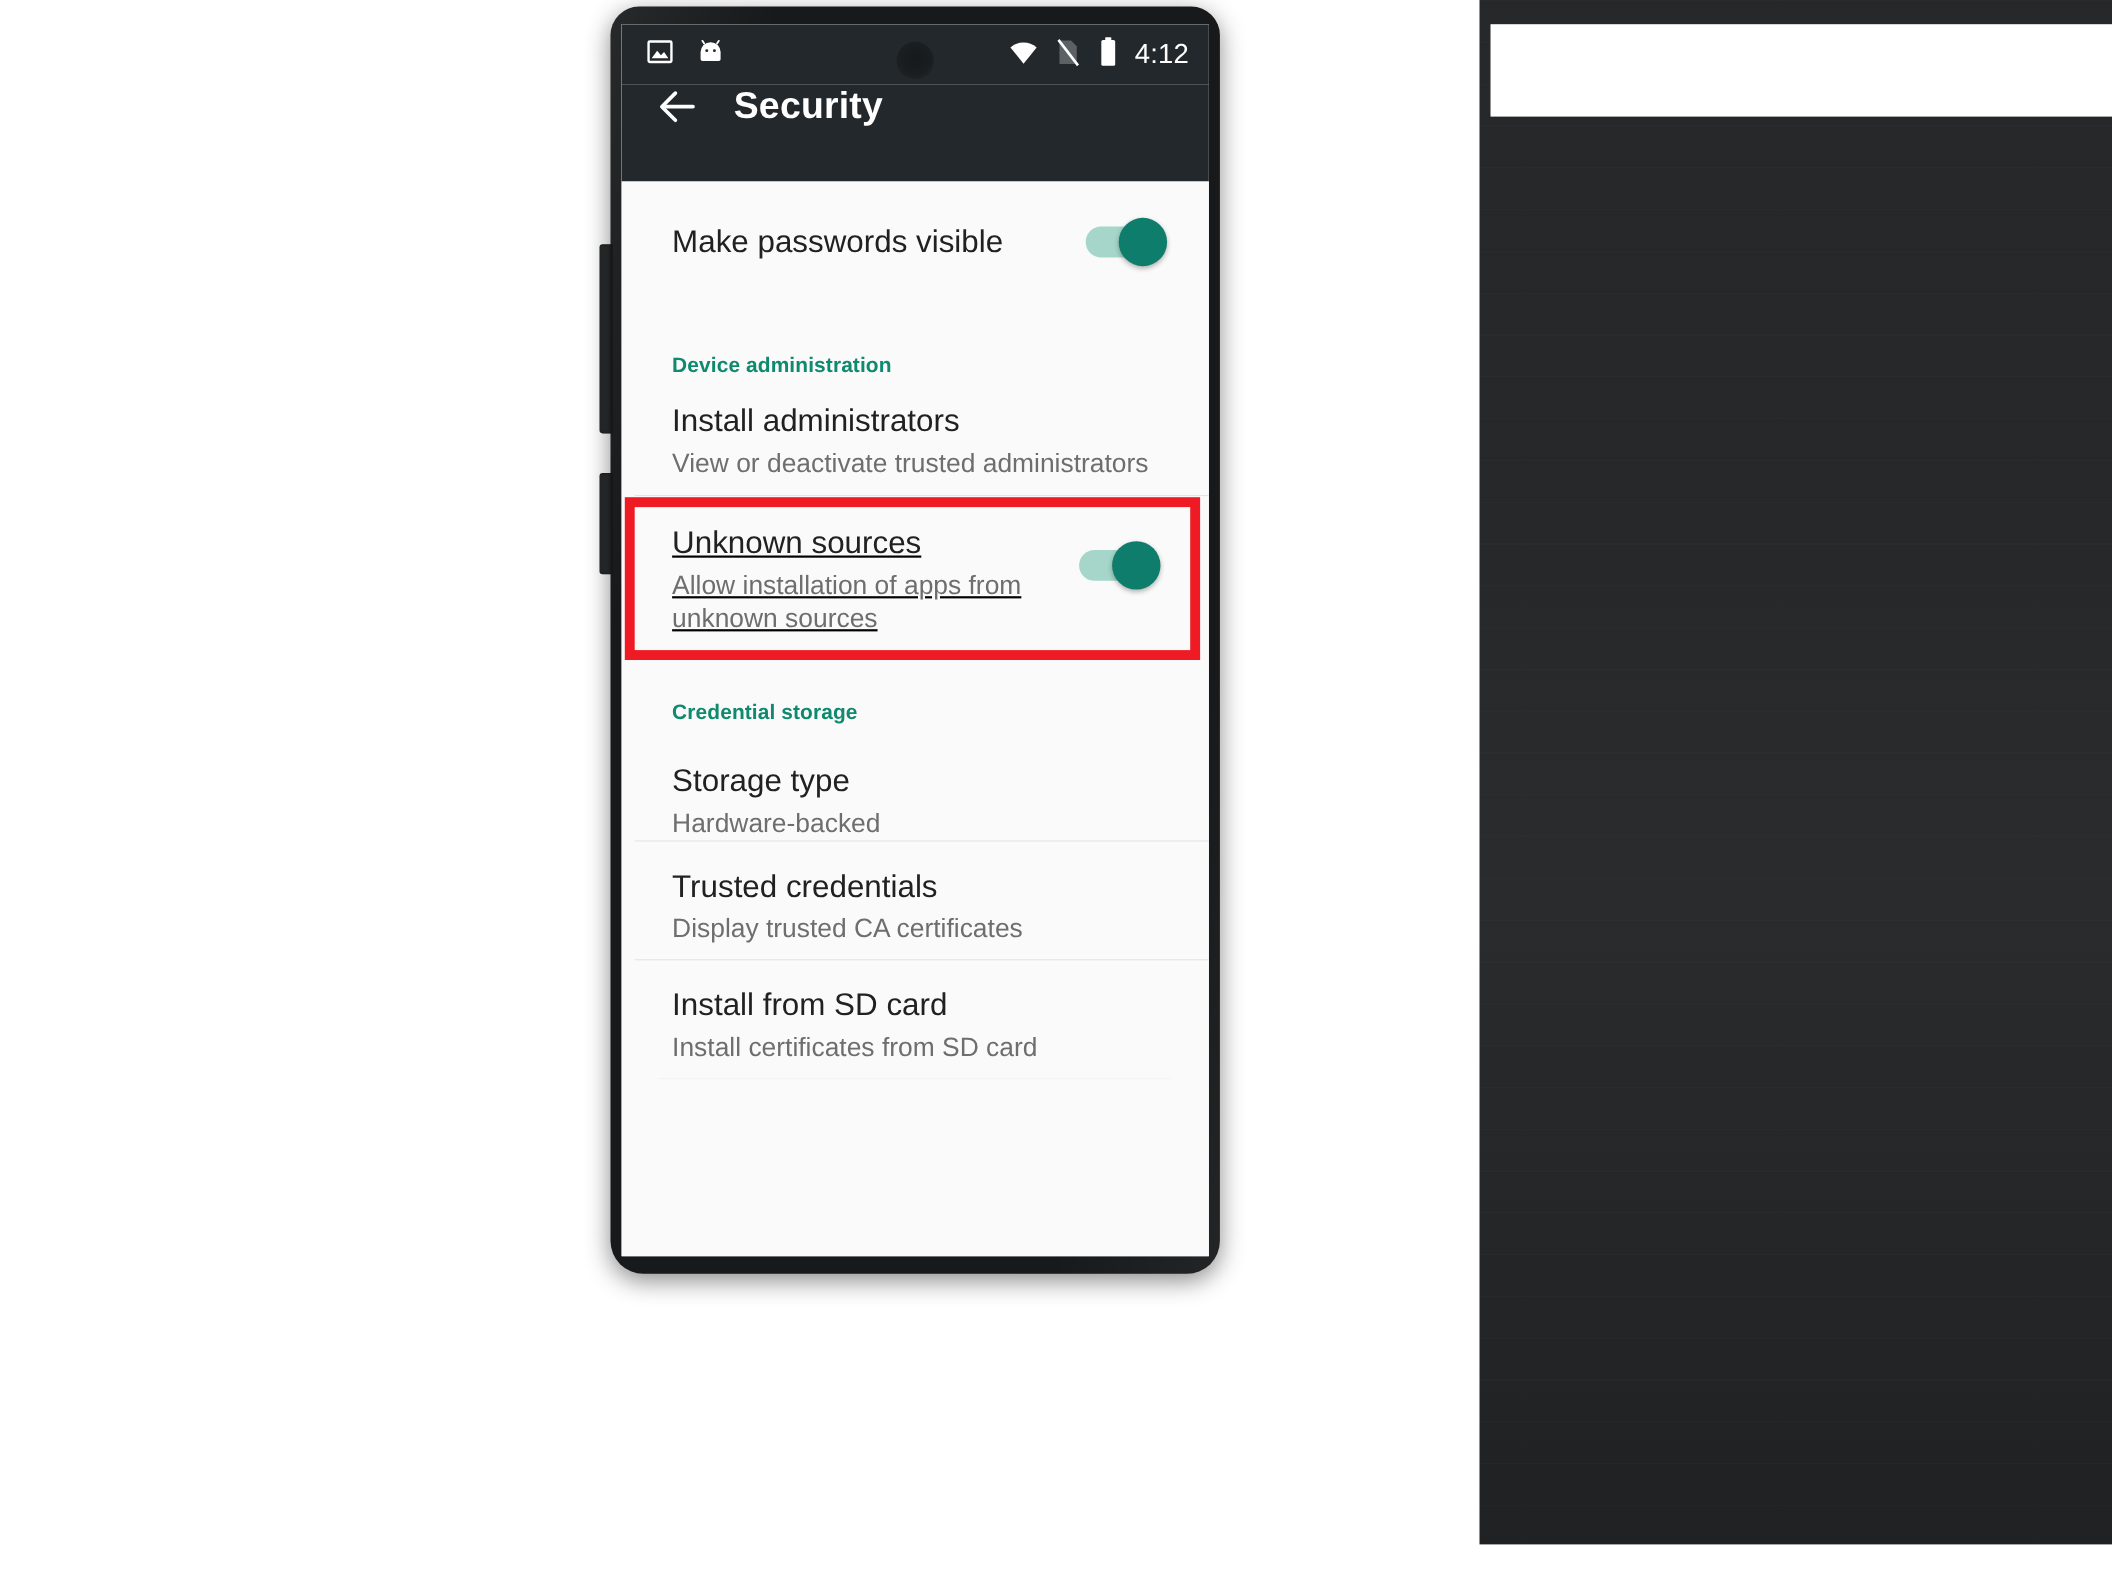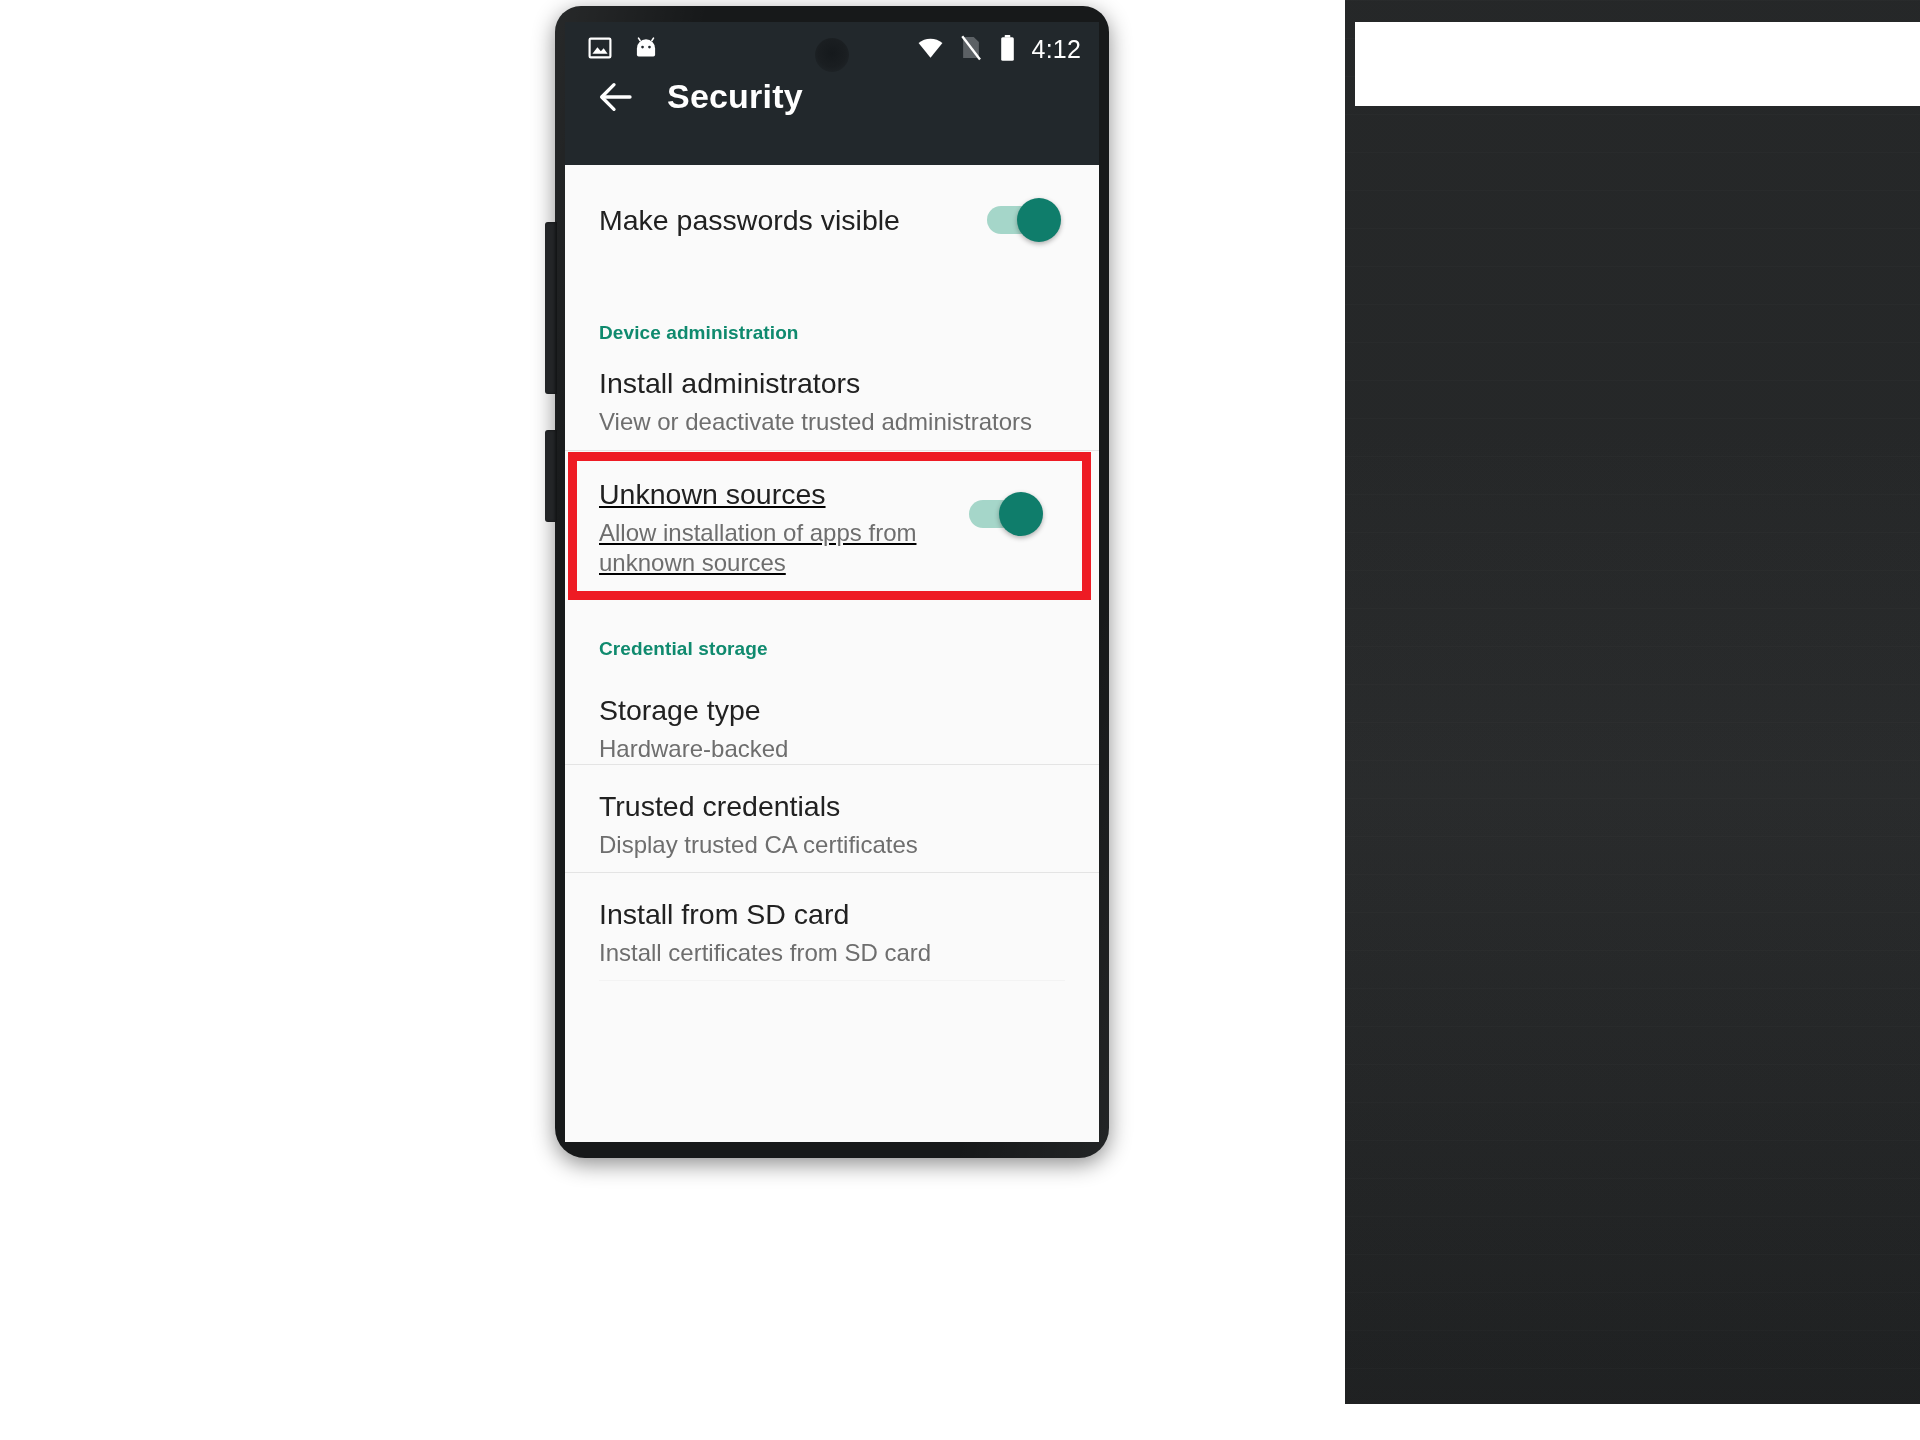--- a/index.html
+++ b/index.html
@@ -78,21 +78,21 @@
 
   
   .appbar {
     height:88px; background:#22282c; display:flex; align-items:flex-start;
     padding-left:30px; gap:32px;
   }
   .appbar-title { color:#ffffff; font-size:34px; font-weight:700; letter-spacing:.2px; }
   .back-arrow { width:40px; height:40px; display:block; }
 
   
-  .list { background:#fafafa; height:1080px; position:relative; }
+  .list { background:#fafafa; height:1080px; position:relative;padding-left:12px; }
 
   .row { position:relative; padding:0 34px; display:flex; align-items:center; }
   .row-text { flex:1 1 auto; min-width:0; }
   .row-title { font-size:28.5px; color:#212121; line-height:1.22; font-weight:400; }
   .row-sub   { font-size:24px; color:#6e6e6e; line-height:1.26; margin-top:6px; }
   .section-head {
     font-size:19px; font-weight:700; color:#0f8a6e;
     padding:0 34px; letter-spacing:.1px;
   }
   .divider { height:1px; background:#e4e4e4; margin:0 0 0 0; }

